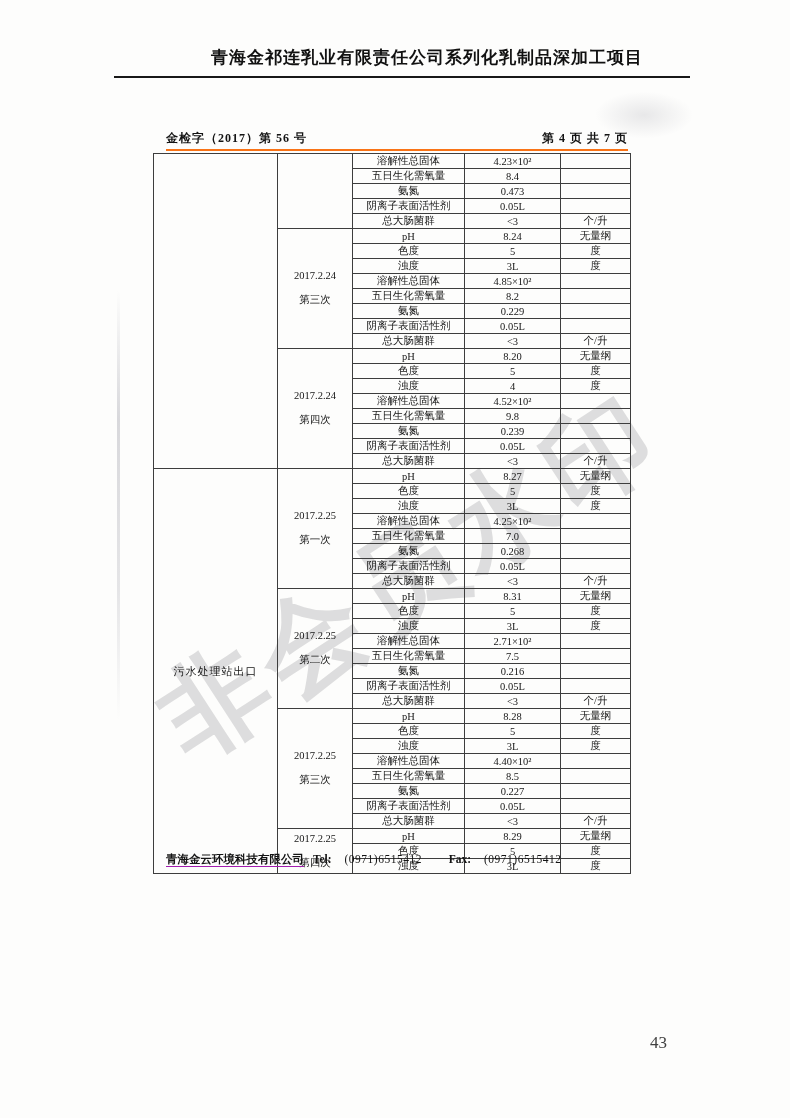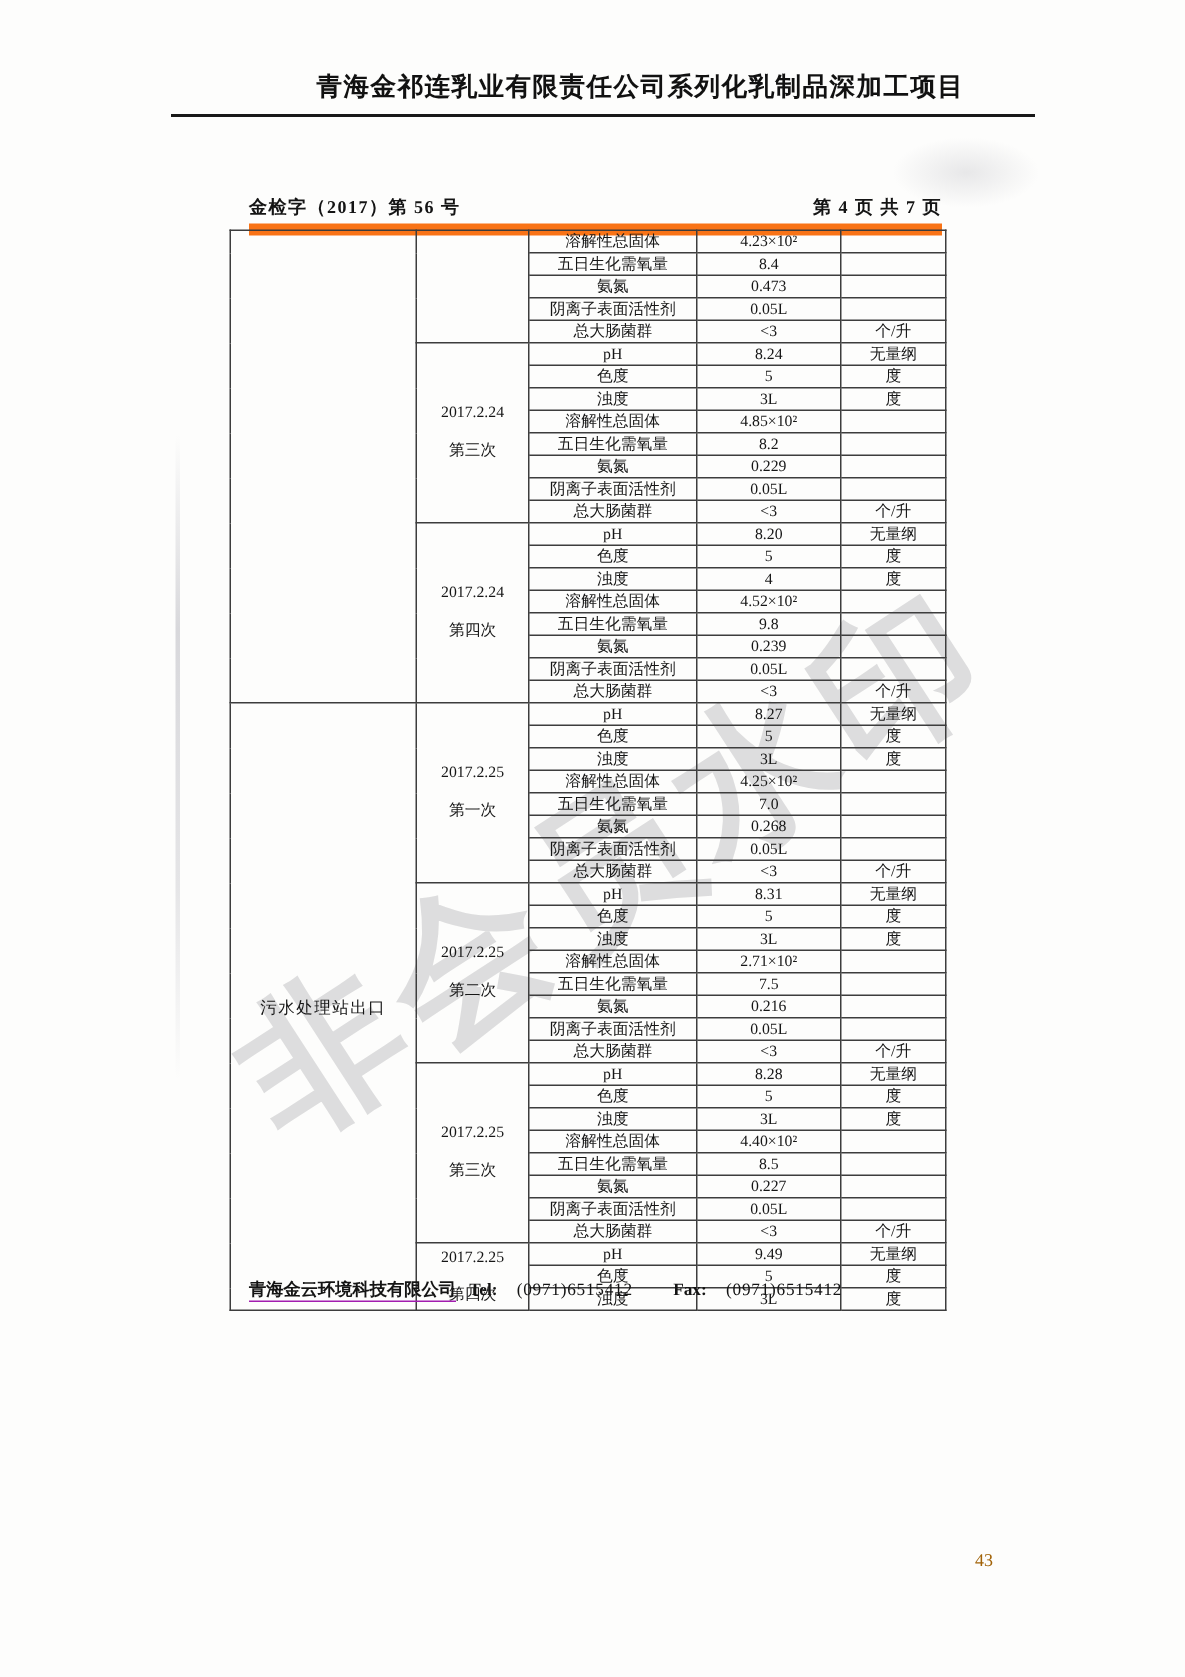--- a/index.html
+++ b/index.html
@@ -14,21 +14,21 @@
     text-align:center; font-size:17px; font-weight:700; letter-spacing:1px;
     font-family:"Liberation Sans","DejaVu Sans",sans-serif; color:#111;margin-left:32px;
   }
   .title-rule {
     position:absolute; top:76px; left:114px; width:576px; height:2px;
     background:#181818;
   }
   .doc-header {
     position:absolute; top:130px; left:166px; right:162px;
     display:flex; justify-content:space-between; align-items:flex-end;
-    border-bottom:8px solid #f97316; padding-bottom:2px;
+    border-bottom:2px solid #f97316; padding-bottom:2px;
     font-size:12px; font-weight:700; letter-spacing:1px; color:#141414;
   }
   .watermark {
     position:absolute; top:505px; left:40px; width:740px;
     text-align:center; transform:rotate(-33deg);
     font-size:106px; font-weight:700; letter-spacing:8px;
     color:rgba(156,156,158,0.32);
     font-family:"Liberation Sans","DejaVu Sans",sans-serif;
     pointer-events:none; white-space:nowrap;
   }
@@ -41,21 +41,21 @@
     border:1px solid #3d3d3d; padding:0; height:13.4px;
     overflow:hidden; vertical-align:middle;
   }
   td.sample-cell { font-size:11px; letter-spacing:1px; }
   td.date-cell .date-line { margin-bottom:12px; }
   .footer { position:absolute; left:166px; top:852px; font-size:11.5px; color:#141414; }
   .footer .line { margin-bottom:3px; }
   .company { font-weight:700; border-bottom:1px solid #a21caf; padding-bottom:1px; margin-right:6px; }
   .footer .lbl { font-weight:700; margin-right:10px; }
   .footer .num { margin-right:24px; letter-spacing:0.5px; }
-  .pageno { position:absolute; left:650px; top:1033px; font-size:12px; color:#a16207; }
+  .pageno { position:absolute; left:650px; top:1033px; font-size:17px; color:#404040; }
   .edge-shadow {
     position:absolute; left:117px; top:290px; width:3px; height:430px;
     background:linear-gradient(to bottom, rgba(0,0,0,0), rgba(120,120,135,0.28) 30%, rgba(120,120,135,0.18) 70%, rgba(0,0,0,0));
   }
   .corner-smudge {
     position:absolute; left:596px; top:92px; width:96px; height:46px;
     background:radial-gradient(ellipse at center, rgba(175,175,182,0.28), rgba(175,175,182,0) 72%);
   }
 </style>
 </head>
@@ -332,21 +332,21 @@
           <td>总大肠菌群</td>
           <td>&lt;3</td>
           <td>个/升</td>
         </tr>
         <tr>
           <td class="date-cell" rowspan="3">
             <div class="date-line">2017.2.25</div>
             <div>第四次</div>
           </td>
           <td>pH</td>
-          <td>9.49</td>
+          <td>8.29</td>
           <td>无量纲</td>
         </tr>
         <tr>
           <td>色度</td>
           <td>5</td>
           <td>度</td>
         </tr>
         <tr>
           <td>浊度</td>
           <td>3L</td>

